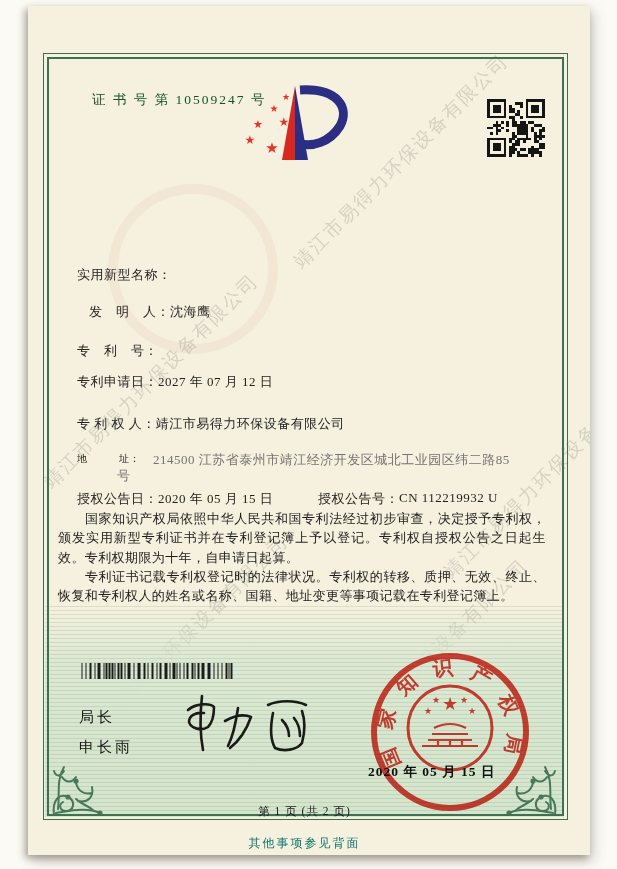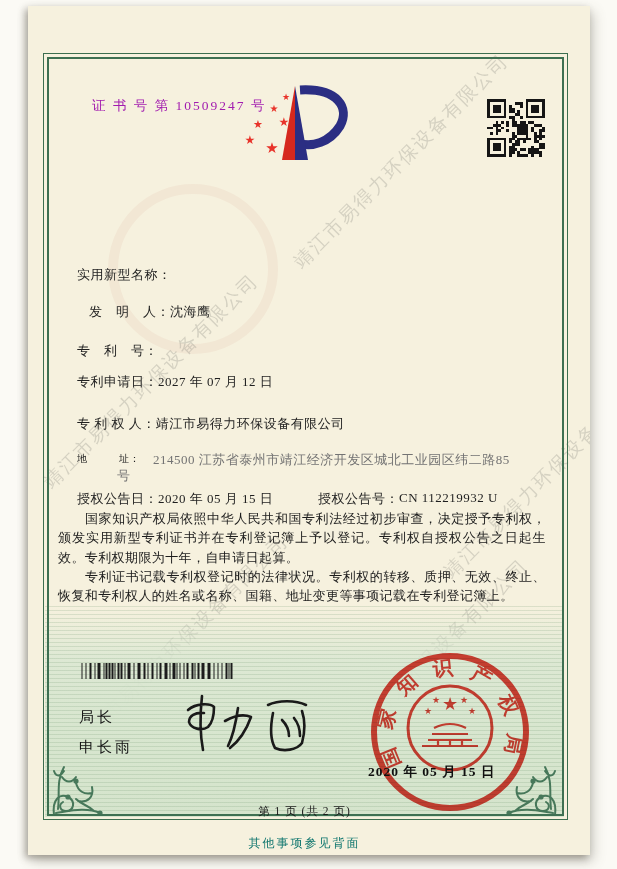--- a/index.html
+++ b/index.html
@@ -18,21 +18,21 @@
   .green-band::after{content:"";position:absolute;inset:0;
               background:repeating-linear-gradient(to bottom, rgba(110,150,110,.20) 0 1px, rgba(0,0,0,0) 1px 4px);}
   .corner-flourish{position:absolute;z-index:2;}
   .corner-flourish.right{transform:scaleX(-1);}
   
   .wm{position:absolute;z-index:1;font-size:19px;letter-spacing:2px;color:rgba(125,125,118,.27);
       white-space:nowrap;transform:rotate(-45deg);transform-origin:0 0;font-family:"Liberation Sans","DejaVu Sans",sans-serif;}
   .ghost-seal{position:absolute;left:80px;top:178px;width:150px;height:150px;border-radius:50%;
       border:10px solid rgba(195,85,70,.06);z-index:0;}
   
-  .cert-no{position:absolute;left:64px;top:85px;font-size:13.5px;letter-spacing:2px;color:#a21caf;z-index:3;margin-top:6px;}
+  .cert-no{position:absolute;left:64px;top:85px;font-size:13.5px;letter-spacing:2px;color:#14532d;z-index:3;}
   .logo{position:absolute;left:210px;top:74px;z-index:3;}
   .qr{position:absolute;left:454px;top:88px;z-index:3;background:#f6f1de;}
   .title{position:absolute;left:15px;top:180px;width:523px;text-align:center;font-size:30px;
          font-weight:bold;letter-spacing:7px;color:#161616;z-index:3;}
   
   .frow{position:absolute;left:49px;display:flex;font-size:13px;letter-spacing:.5px;color:#1f1f1f;z-index:3;white-space:pre;}
   .frow .lab{min-width:78px;}
   .frow .val2-spacer{width:160px;}
   .addr-lab{position:absolute;left:49px;top:446px;font-size:10px;letter-spacing:.5px;color:#1f1f1f;z-index:3;}
   .addr-val{position:absolute;left:89px;top:446px;width:400px;font-size:13px;letter-spacing:.5px;

